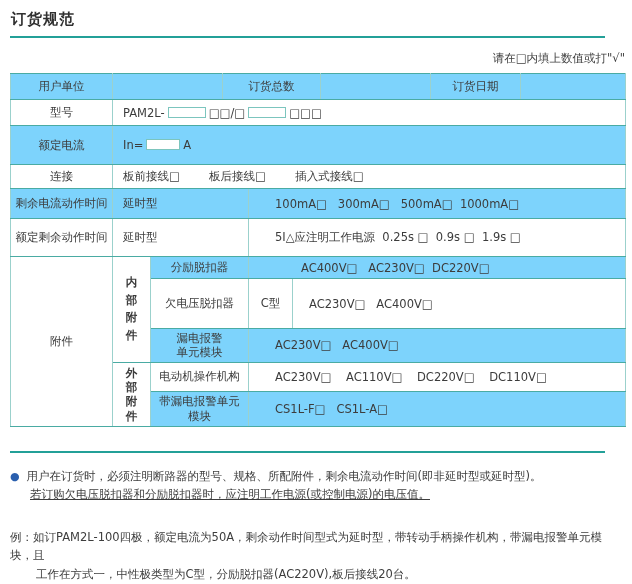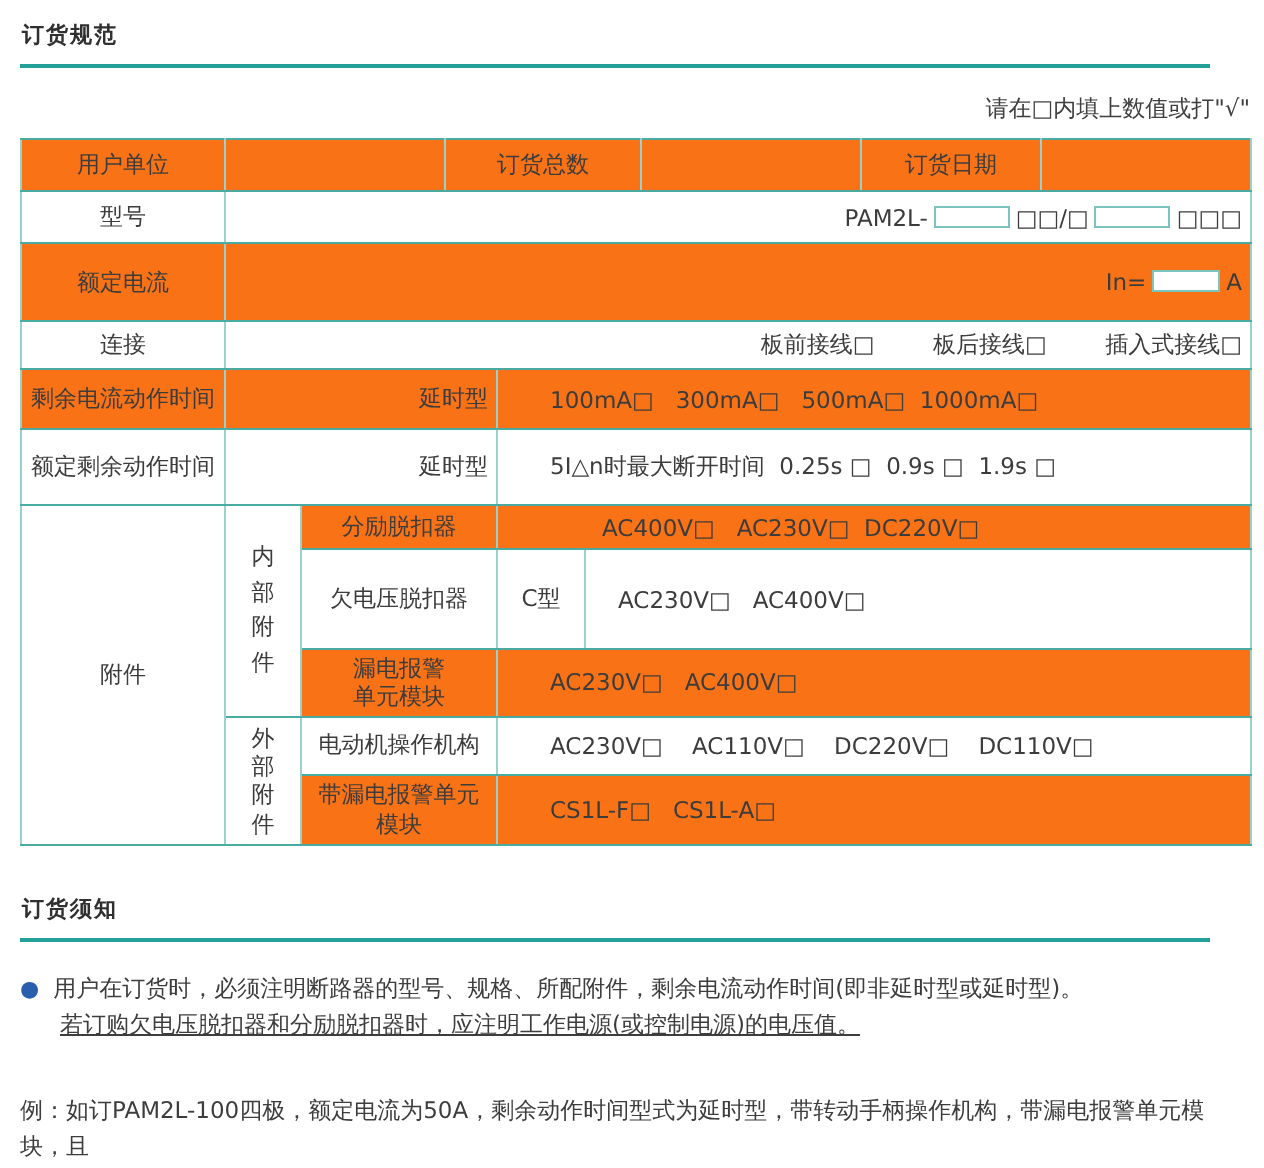--- a/index.html
+++ b/index.html
@@ -7,21 +7,21 @@
     margin:0; padding:0;
     width:632px; height:584px;
     background:#ffffff;
     font-family:"DejaVu Sans","Liberation Sans",sans-serif;
     color:#3c3c3c;
     overflow:hidden;
   }
   .wrap { padding:8px 7px 0 10px; }
 
   .sec-title {
-    font-size:11px; font-weight:bold; color:#303030;
+    font-size:15px; font-weight:bold; color:#303030;
     margin:2px 0 7px 1px; letter-spacing:1px;
   }
   .rule {
     height:2px; background:#23a098; width:595px; margin:0;
   }
   .fill-instruction {
     width:615px; text-align:right;
     font-size:11.5px; color:#3f3f3f;
     margin-top:13px; margin-bottom:7px;
   }
@@ -32,37 +32,38 @@
   }
   table.order td {
     border-top:1px solid #4aaba3;
     border-bottom:1px solid #4aaba3;
     border-left:1px solid #9bd1cc;
     border-right:1px solid #9bd1cc;
     padding:2px 4px;
     vertical-align:middle;
     overflow:hidden;
   }
-  td.gray { background:#f97316; }
+  td.gray { background:#7dd3fc; }
   td.lbl  { text-align:center; }
   .h26{height:26px} .h23{height:39px} .h24{height:24px} .h30{height:30px}
   .h38{height:38px} .h22{height:22px} .h70{height:50px} .h28{height:28px}
   .h29{height:29px}
 
   .pre { white-space:pre; }
   .pre-line { white-space:pre-line; text-align:center; line-height:1.25; }
   .pl-md { padding-left:26px !important;margin-left:36px; }
   .pl-lg { padding-left:52px !important; }
   .pl-sm { padding-left:16px !important; }
-  .pl-row { padding-left:10px !important;text-align:right; }
+  .pl-row { padding-left:10px !important; }
 
   .vert {
     width:1.15em; margin:0 auto;
     word-break:break-all; line-height:1.55;
     text-align:center;
+    font-weight:bold;
   }
   .vert-tight { line-height:1.25; }
 
   .tealbox {
     display:inline-block;
     width:38px; height:11px;
     border:1px solid #7cc5be;
     background:#fff;
     vertical-align:-1px;
     margin:0 3px;
@@ -129,21 +130,21 @@
 
     <tr class="h30">
       <td class="gray lbl">剩余电流动作时间</td>
       <td colspan="3" class="gray pl-row">延时型</td>
       <td colspan="5" class="gray pl-md pre">100mA□   300mA□   500mA□  1000mA□</td>
     </tr>
 
     <tr class="h38">
       <td class="lbl">额定剩余动作时间</td>
       <td colspan="3" class="pl-row">延时型</td>
-      <td colspan="5" class="pl-md pre">5I△n时最大断开时间  0.25s □  0.9s □  1.9s □</td>
+      <td colspan="5" class="pl-md pre">5I△应注明工作电源  0.25s □  0.9s □  1.9s □</td>
     </tr>
 
     <tr class="h22">
       <td class="lbl" rowspan="5">附件</td>
       <td rowspan="3">
             <div class="vert">内部附件</div>
           </td>
       <td colspan="2" class="gray lbl">分励脱扣器</td>
       <td colspan="5" class="gray pl-lg pre">AC400V□   AC230V□  DC220V□</td>
     </tr>
@@ -169,21 +170,20 @@
     </tr>
 
     <tr class="h26">
       <td colspan="2" class="gray lbl">带漏电报警单元模块</td>
       <td colspan="5" class="gray pl-md pre">CS1L-F□   CS1L-A□</td>
     </tr>
   </tbody>
     </table>
 
   <div class="notes">
-    <div class="sec-title">订货须知</div>
     <div class="rule"></div>
 
     <div class="note-line" style="margin-top:14px;"><span class="bullet">●</span><span>用户在订货时，必须注明断路器的型号、规格、所配附件，剩余电流动作时间(即非延时型或延时型)。</span></div>
     <div class="note-line indent1" style="margin-top:0;text-decoration:underline;">若订购欠电压脱扣器和分励脱扣器时，应注明工作电源(或控制电源)的电压值。</div>
 
     <div class="note-line example">例：如订PAM2L-100四极，额定电流为50A，剩余动作时间型式为延时型，带转动手柄操作机构，带漏电报警单元模块，且</div>
     <div class="note-line indent2" style="margin-top:0;">工作在方式一，中性极类型为C型，分励脱扣器(AC220V),板后接线20台。</div>
 
   </div>
 

